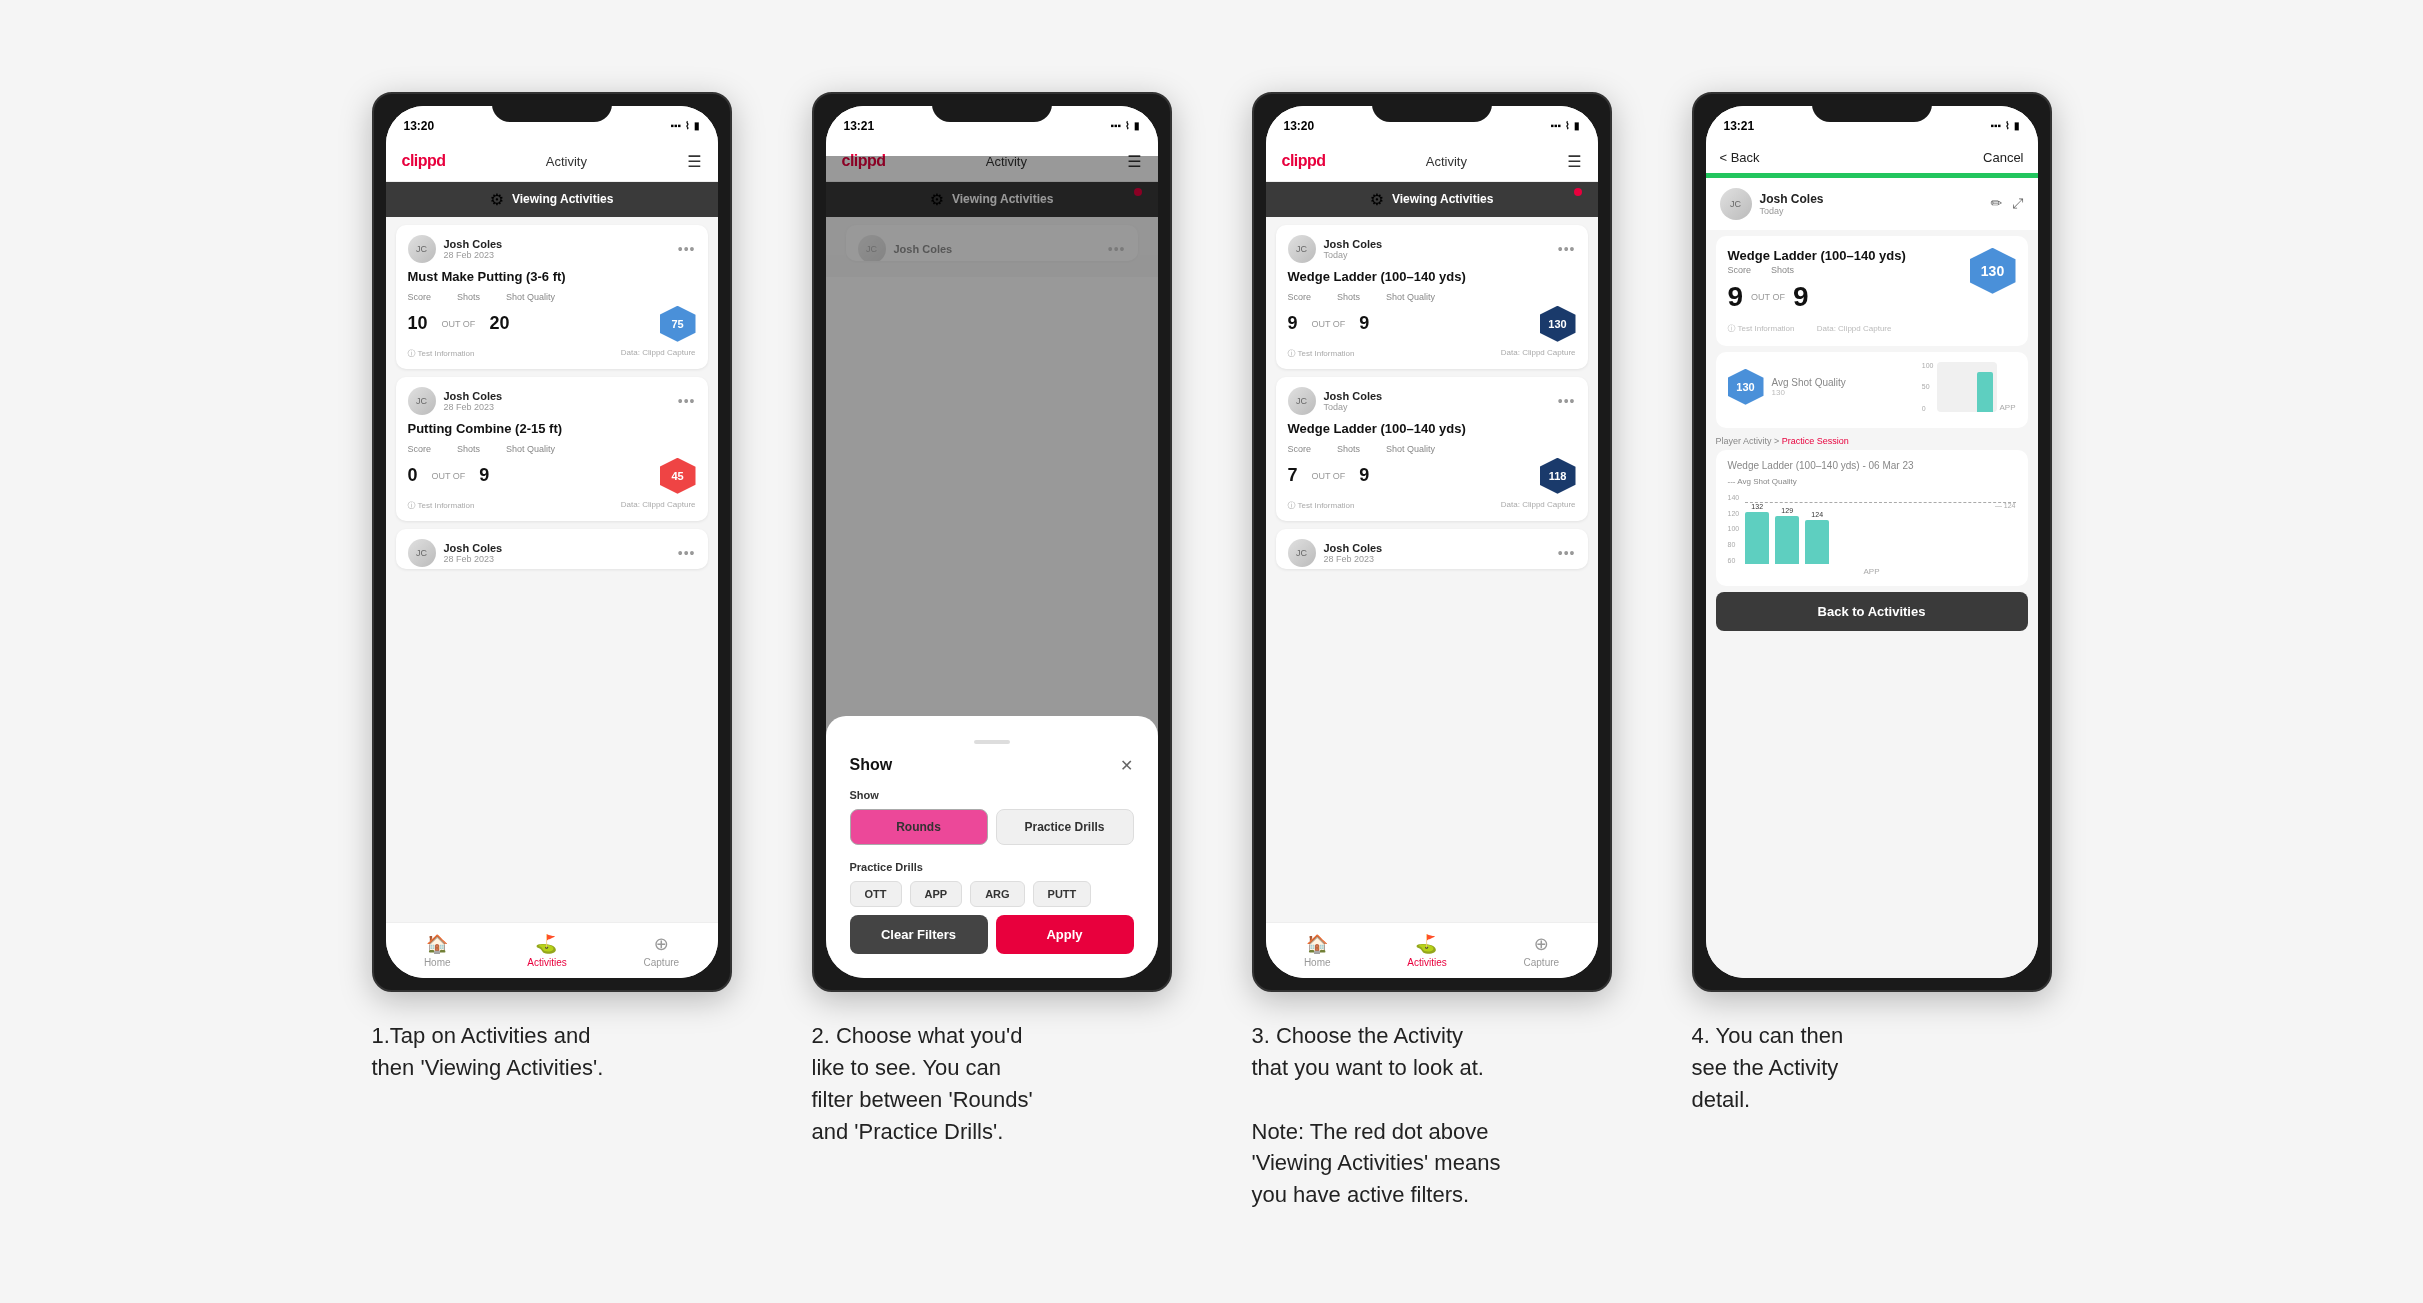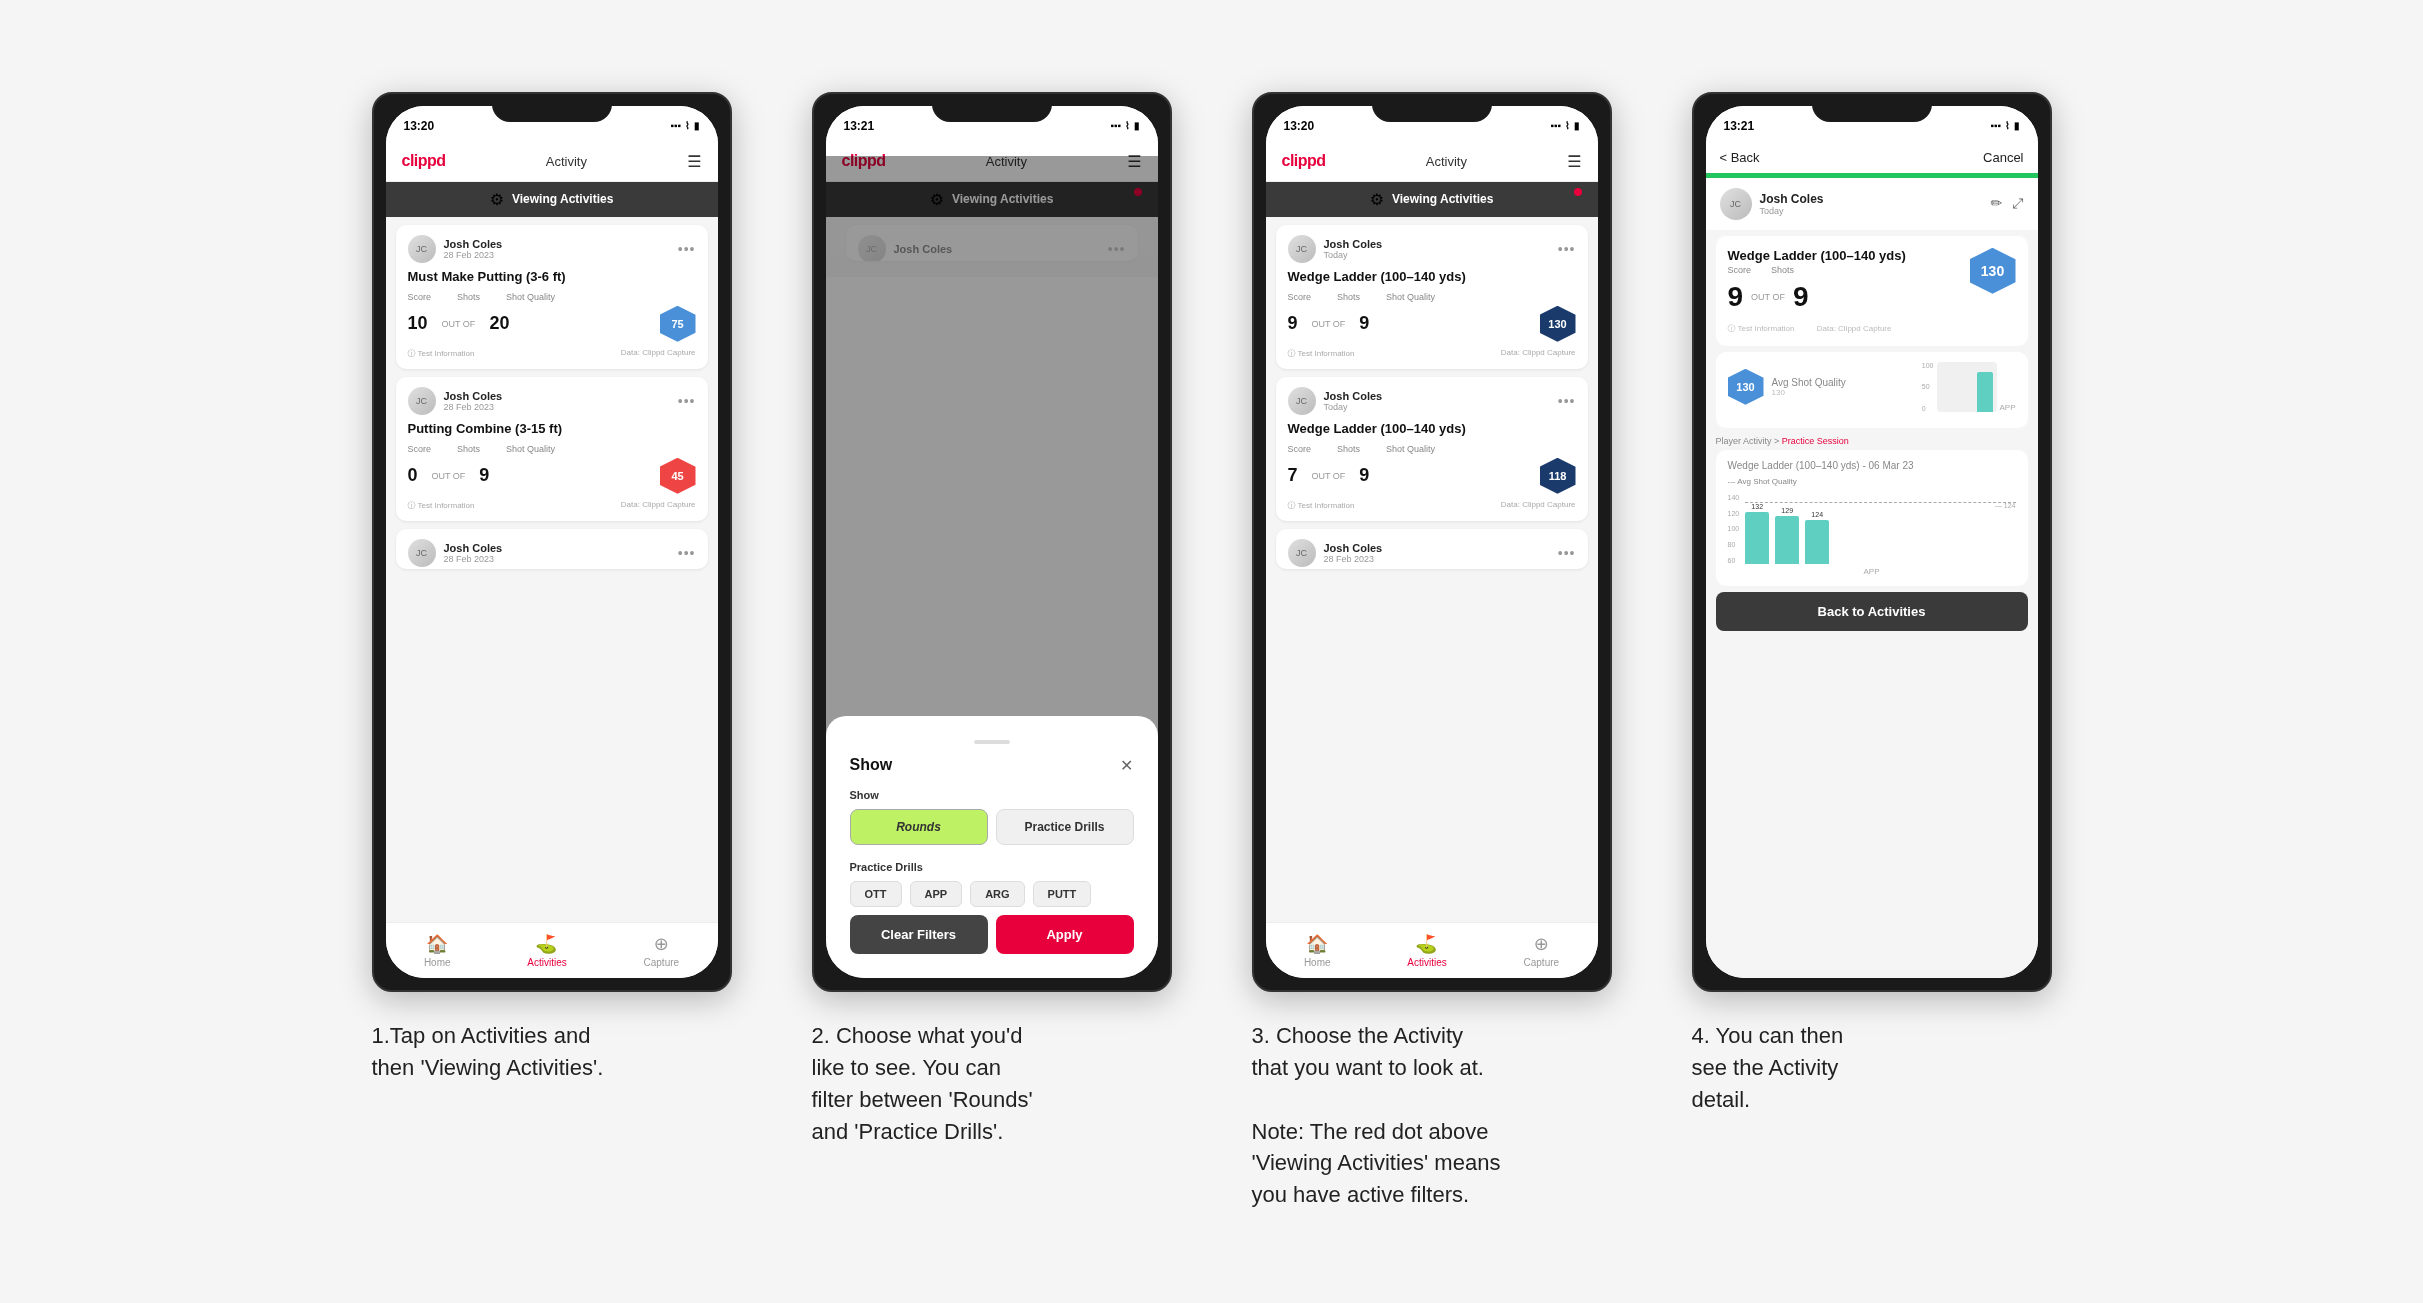--- a/index.html
+++ b/index.html
@@ -250,23 +250,22 @@
       padding: 10px;
       border-radius: 8px;
       border: 1.5px solid #ddd;
       background: #f0f0f0;
       text-align: center;
       font-size: 12px;
       font-weight: 600;
       color: #333;
     }
     .toggle-btn.active {
-      background: #bef264;
+      background: #ec4899;
       border-color: #aaa;
-      font-style: italic;
     }
     .filter-chip-row { display: flex; gap: 8px; margin-bottom: 8px; flex-wrap: wrap; }
     .filter-chip {
       padding: 6px 14px;
       border-radius: 6px;
       border: 1.5px solid #ddd;
       background: #f0f0f0;
       font-size: 11px;
       font-weight: 600;
       color: #333;
@@ -423,21 +422,21 @@
                 <div class="user-avatar">
                     <div class="user-avatar-inner">JC</div>
                   </div>
                 <div>
                   <div class="user-name">Josh Coles</div>
                   <div class="user-date">28 Feb 2023</div>
                 </div>
               </div>
               <span class="card-menu">•••</span>
             </div>
-            <div class="card-title">Putting Combine (3-15 ft)</div>
+            <div class="card-title">Putting Combine (2-15 ft)</div>
             <div style="display:flex; gap:6px; margin-bottom:4px;">
               <span style="font-size:9px;color:#888">Score</span>
               <span style="margin-left:20px;font-size:9px;color:#888">Shots</span>
               <span style="margin-left:20px;font-size:9px;color:#888">Shot Quality</span>
             </div>
             <div class="card-stats">
               <span class="stat-value">0</span>
               <span class="stat-outof">OUT OF</span>
               <span class="stat-value">9</span>
               <div style="margin-left:auto">

